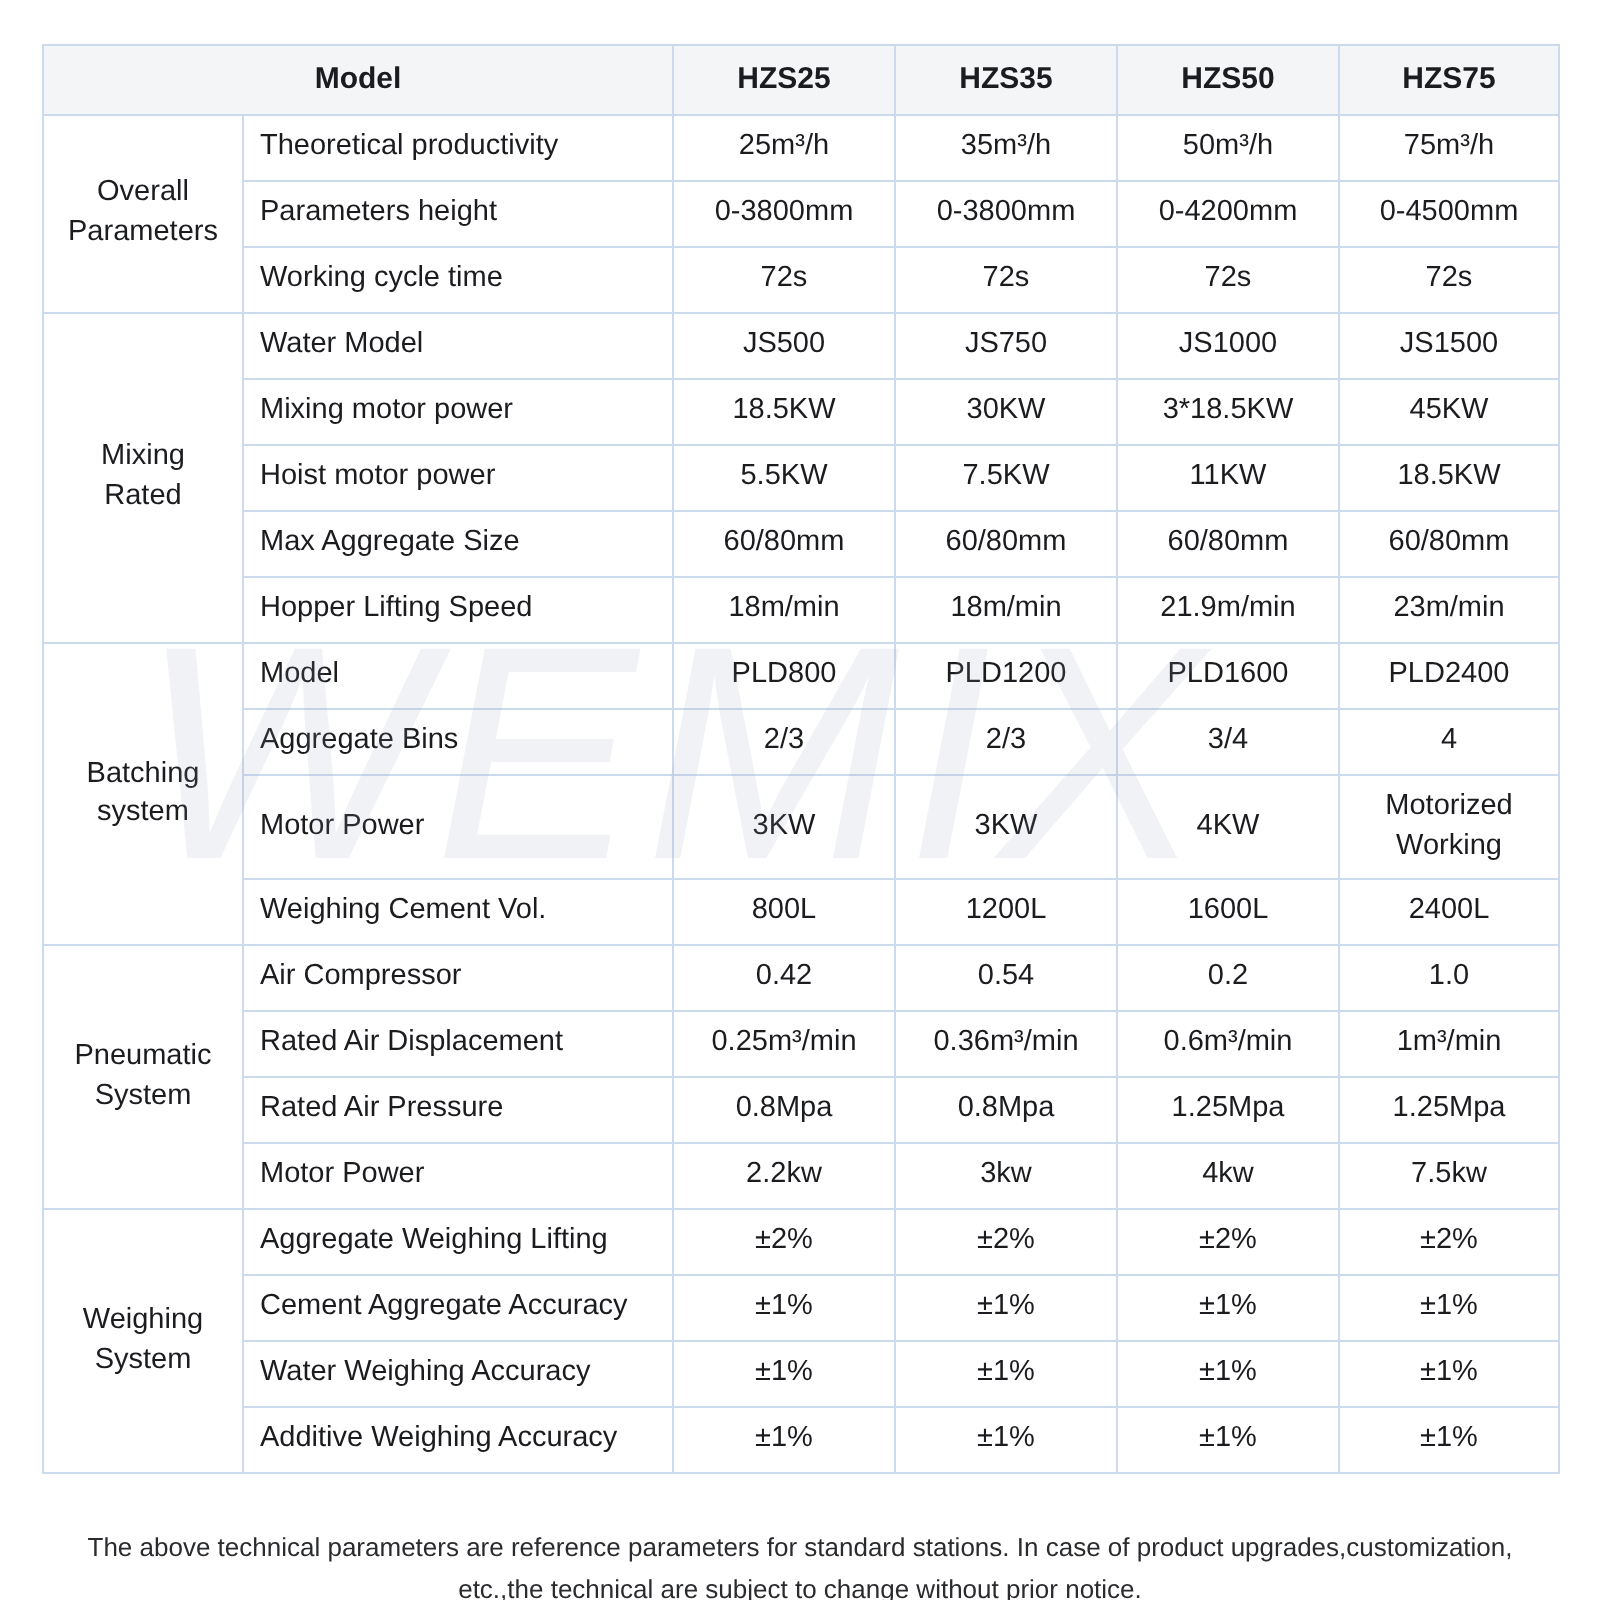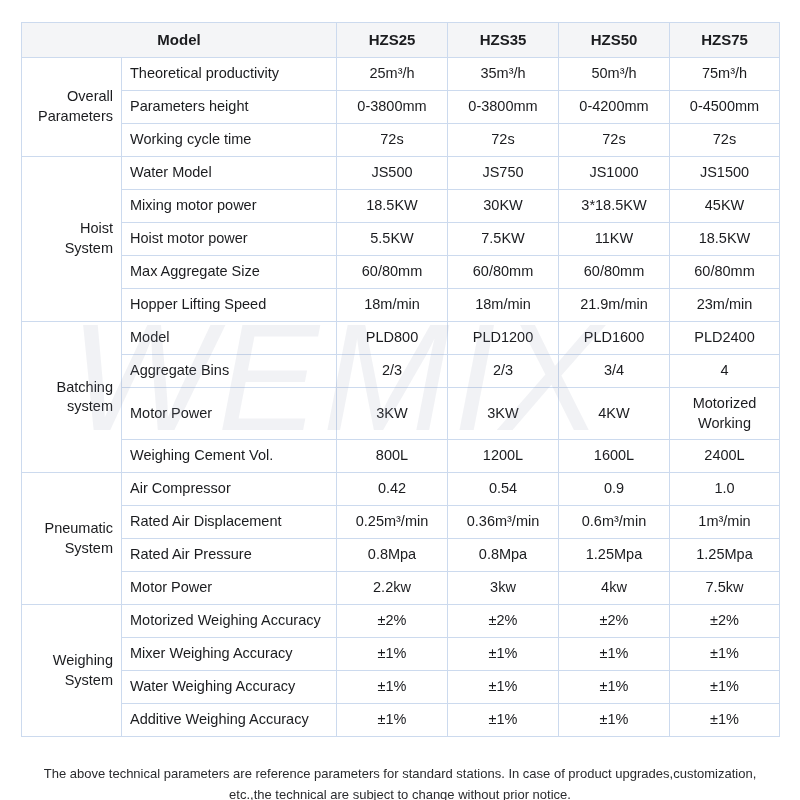--- a/index.html
+++ b/index.html
@@ -38,21 +38,21 @@
   }
   tr.head td {
     background: #f4f5f7;
     font-weight: bold;
     font-size: 15px;
     text-align: center;
     height: 22px;
   }
   td.group-cell {
     background: #f7f8fa;
-    text-align: right;
+    text-align: center;
     padding-left: 13px;
     font-size: 15px;
   }
   td.param-cell {
     text-align: left;
     padding-left: 13px;
     height: 20px;
   }
   td.value-cell {
     text-align: center;
@@ -126,21 +126,21 @@
             <td class="value-cell">0-4500mm</td>
           </tr>
           <tr>
             <td class="param-cell">Working cycle time</td>
             <td class="value-cell">72s</td>
             <td class="value-cell">72s</td>
             <td class="value-cell">72s</td>
             <td class="value-cell">72s</td>
           </tr>
           <tr>
-            <td class="group-cell" rowspan="5">Hoist System</td>
+            <td class="group-cell" rowspan="5">Mixing Rated</td>
             <td class="param-cell">Water Model</td>
             <td class="value-cell">JS500</td>
             <td class="value-cell">JS750</td>
             <td class="value-cell">JS1000</td>
             <td class="value-cell">JS1500</td>
           </tr>
           <tr>
             <td class="param-cell">Mixing motor power</td>
             <td class="value-cell">18.5KW</td>
             <td class="value-cell">30KW</td>
@@ -195,21 +195,21 @@
             <td class="value-cell">800L</td>
             <td class="value-cell">1200L</td>
             <td class="value-cell">1600L</td>
             <td class="value-cell">2400L</td>
           </tr>
           <tr>
             <td class="group-cell" rowspan="4">Pneumatic System</td>
             <td class="param-cell">Air Compressor</td>
             <td class="value-cell">0.42</td>
             <td class="value-cell">0.54</td>
-            <td class="value-cell">0.9</td>
+            <td class="value-cell">0.2</td>
             <td class="value-cell">1.0</td>
           </tr>
           <tr>
             <td class="param-cell">Rated Air Displacement</td>
             <td class="value-cell">0.25m³/min</td>
             <td class="value-cell">0.36m³/min</td>
             <td class="value-cell">0.6m³/min</td>
             <td class="value-cell">1m³/min</td>
           </tr>
           <tr>
@@ -221,28 +221,28 @@
           </tr>
           <tr>
             <td class="param-cell">Motor Power</td>
             <td class="value-cell">2.2kw</td>
             <td class="value-cell">3kw</td>
             <td class="value-cell">4kw</td>
             <td class="value-cell">7.5kw</td>
           </tr>
           <tr>
             <td class="group-cell" rowspan="4">Weighing System</td>
-            <td class="param-cell">Motorized Weighing Accuracy</td>
-            <td class="value-cell">±2%</td>
-            <td class="value-cell">±2%</td>
-            <td class="value-cell">±2%</td>
-            <td class="value-cell">±2%</td>
-          </tr>
-          <tr>
-            <td class="param-cell">Mixer Weighing Accuracy</td>
+            <td class="param-cell">Aggregate Weighing Lifting</td>
+            <td class="value-cell">±2%</td>
+            <td class="value-cell">±2%</td>
+            <td class="value-cell">±2%</td>
+            <td class="value-cell">±2%</td>
+          </tr>
+          <tr>
+            <td class="param-cell">Cement Aggregate Accuracy</td>
             <td class="value-cell">±1%</td>
             <td class="value-cell">±1%</td>
             <td class="value-cell">±1%</td>
             <td class="value-cell">±1%</td>
           </tr>
           <tr>
             <td class="param-cell">Water Weighing Accuracy</td>
             <td class="value-cell">±1%</td>
             <td class="value-cell">±1%</td>
             <td class="value-cell">±1%</td>

